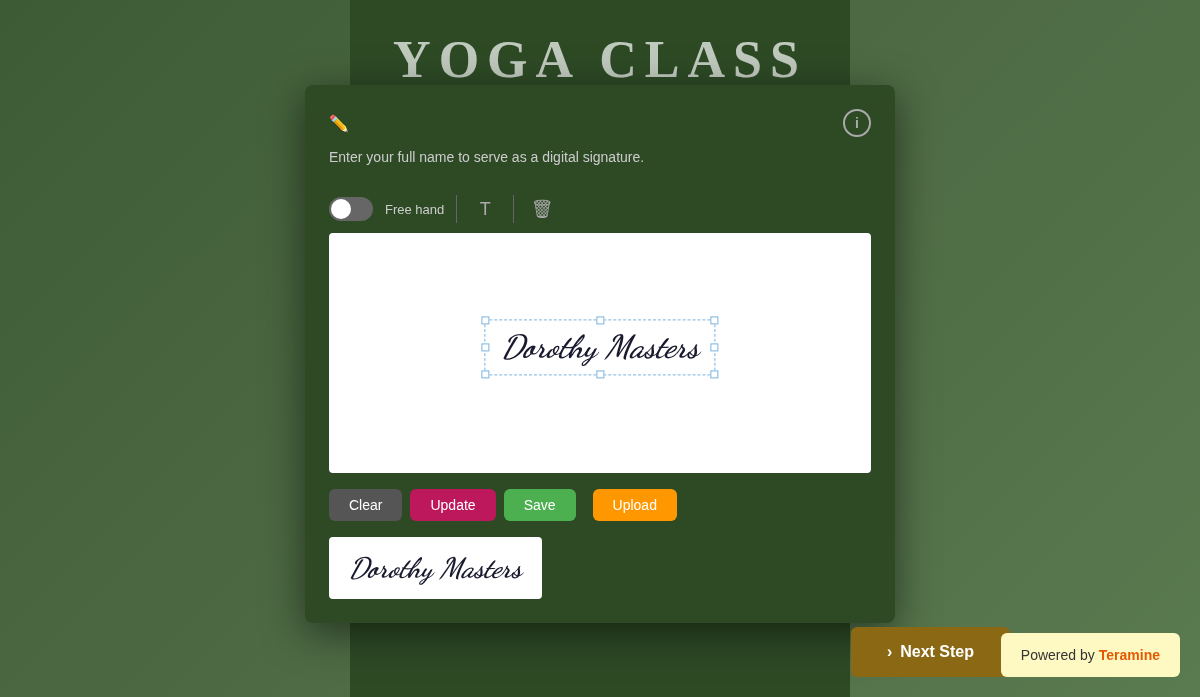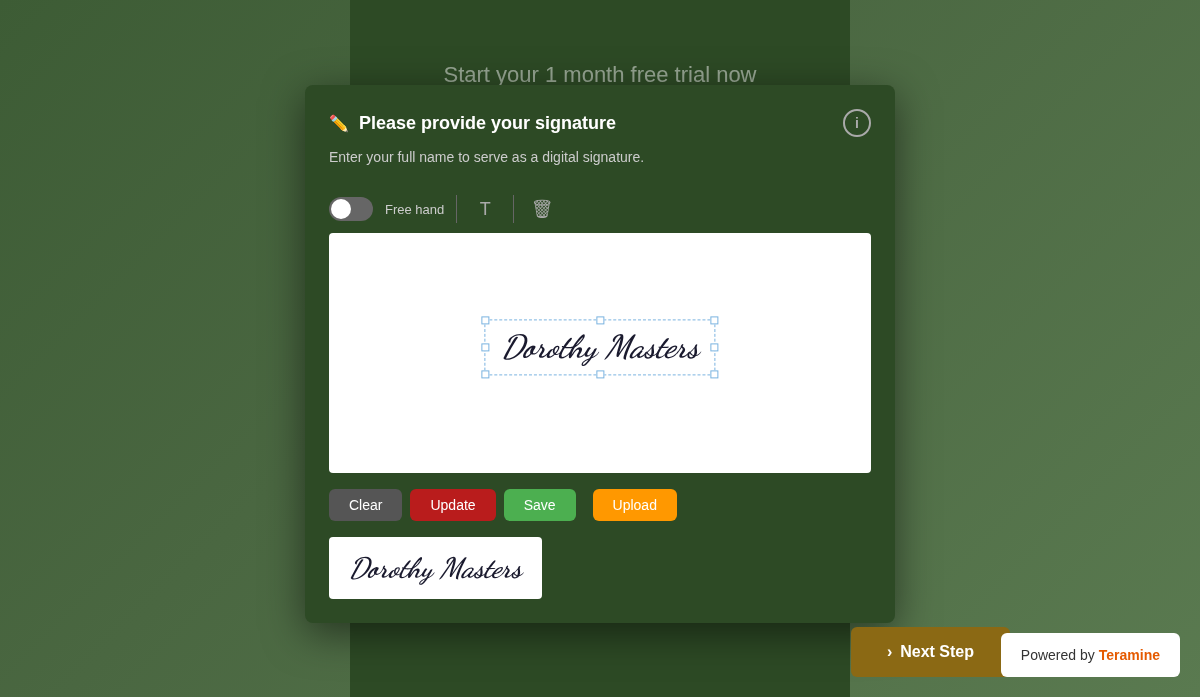--- a/index.html
+++ b/index.html
@@ -223,21 +223,21 @@
       font-weight: 500;
       cursor: pointer;
     }
 
     .btn-clear {
       background: #555;
       color: white;
     }
 
     .btn-update {
-      background: #b91c1c;
+      background: #be185d;
       color: white;
     }
 
     .btn-save {
       background: #4CAF50;
       color: white;
     }
 
     .btn-upload {
       background: #FF9800;
@@ -277,21 +277,21 @@
       cursor: pointer;
       display: flex;
       align-items: center;
       gap: 8px;
     }
 
     .powered-by {
       position: absolute;
       bottom: 20px;
       right: 20px;
-      background: #ffffff;
+      background: #fef9c3;
       color: #333;
       padding: 14px 20px;
       border-radius: 6px;
       font-size: 14px;
       display: flex;
       align-items: center;
       gap: 4px;
     }
 
     .powered-by-brand {
@@ -302,31 +302,31 @@
     .pen-icon {
       font-size: 16px;
     }
   </style>
 </head>
 <body>
 
 <div class="bg-page"></div>
 
 <div class="bg-content">
+  <div class="yoga-title">YOGA CLASS</div>
   <div class="bg-text-large">Start your 1 month free trial now</div>
   <div class="bg-text-off">22% OFF</div>
 </div>
 
 <div class="modal">
   
   
   <div class="modal-header">
     <div class="modal-title-row">
       <span class="pen-icon">✏️</span>
-      <span class="modal-title">Please provide your signature</span>
     </div>
     <div class="info-icon">
       <span>i</span>
     </div>
   </div>
 
   
   <div class="modal-subtitle">Enter your full name to serve as a digital signature.</div>
 
   

